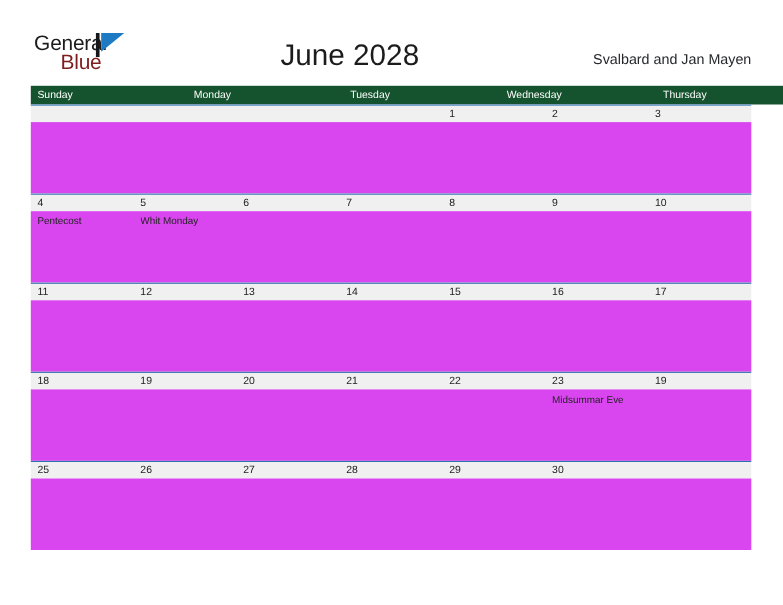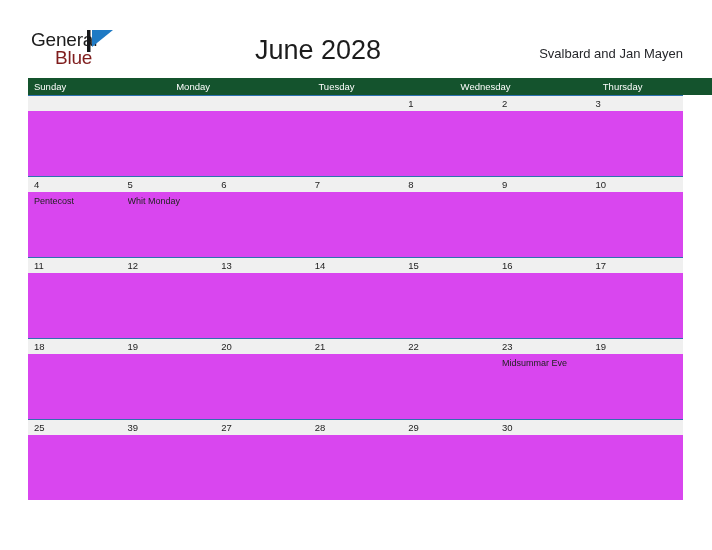--- a/index.html
+++ b/index.html
@@ -326,21 +326,21 @@
           </div>
         <div class="daycell">
             <div class="event"></div>
           </div>
       </div>
     </div>
 
     <div class="week">
       <div class="week-dates">
         <div class="daynum">25</div>
-        <div class="daynum">39</div>
+        <div class="daynum">26</div>
         <div class="daynum">27</div>
         <div class="daynum">28</div>
         <div class="daynum">29</div>
         <div class="daynum">30</div>
         <div class="daynum"></div>
       </div>
       <div class="week-events">
         <div class="daycell">
             <div class="event"></div>
           </div>

